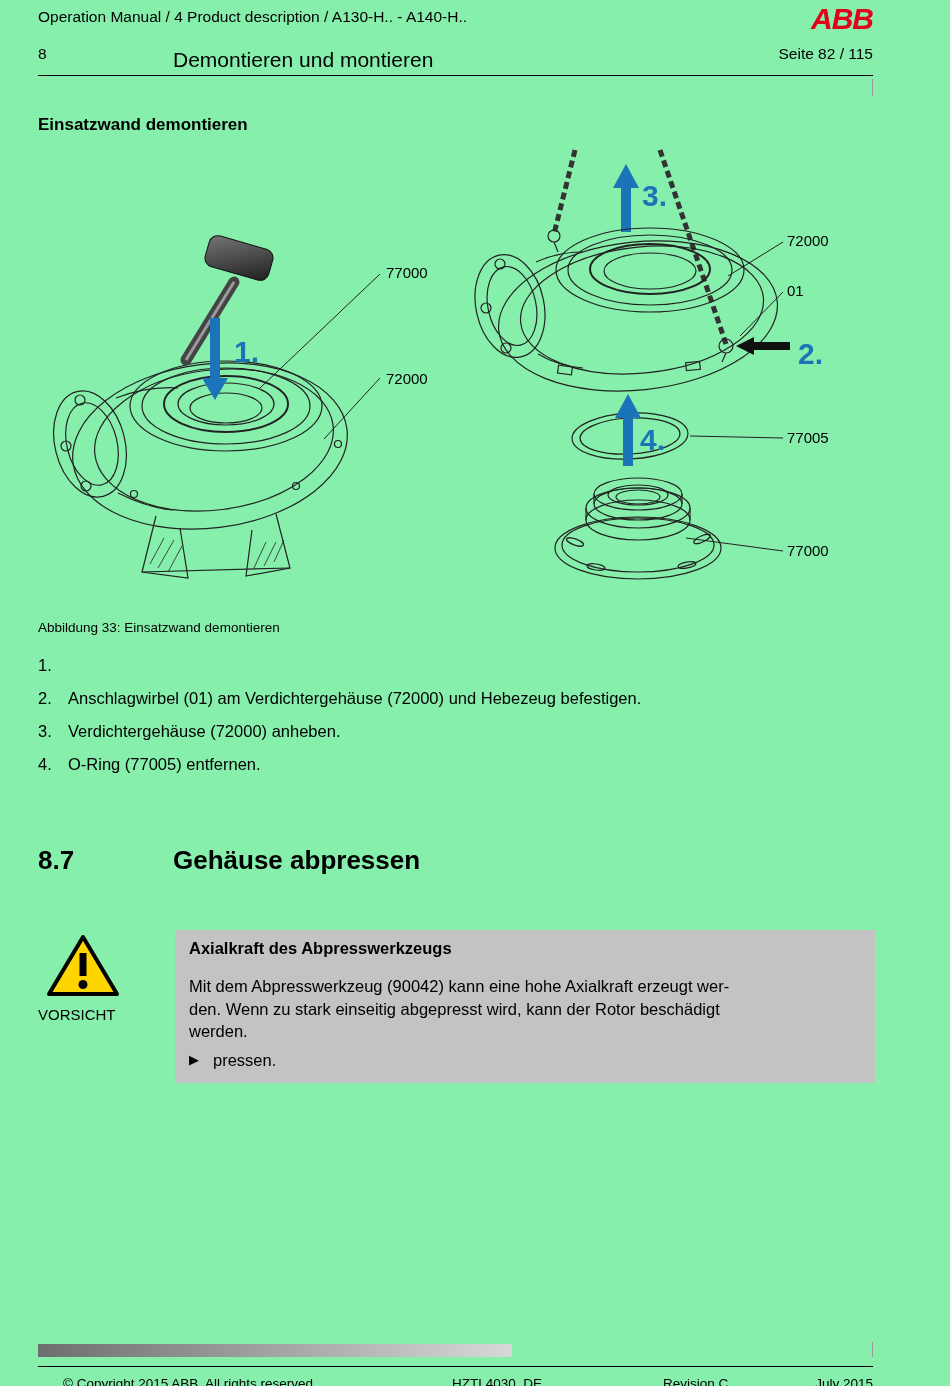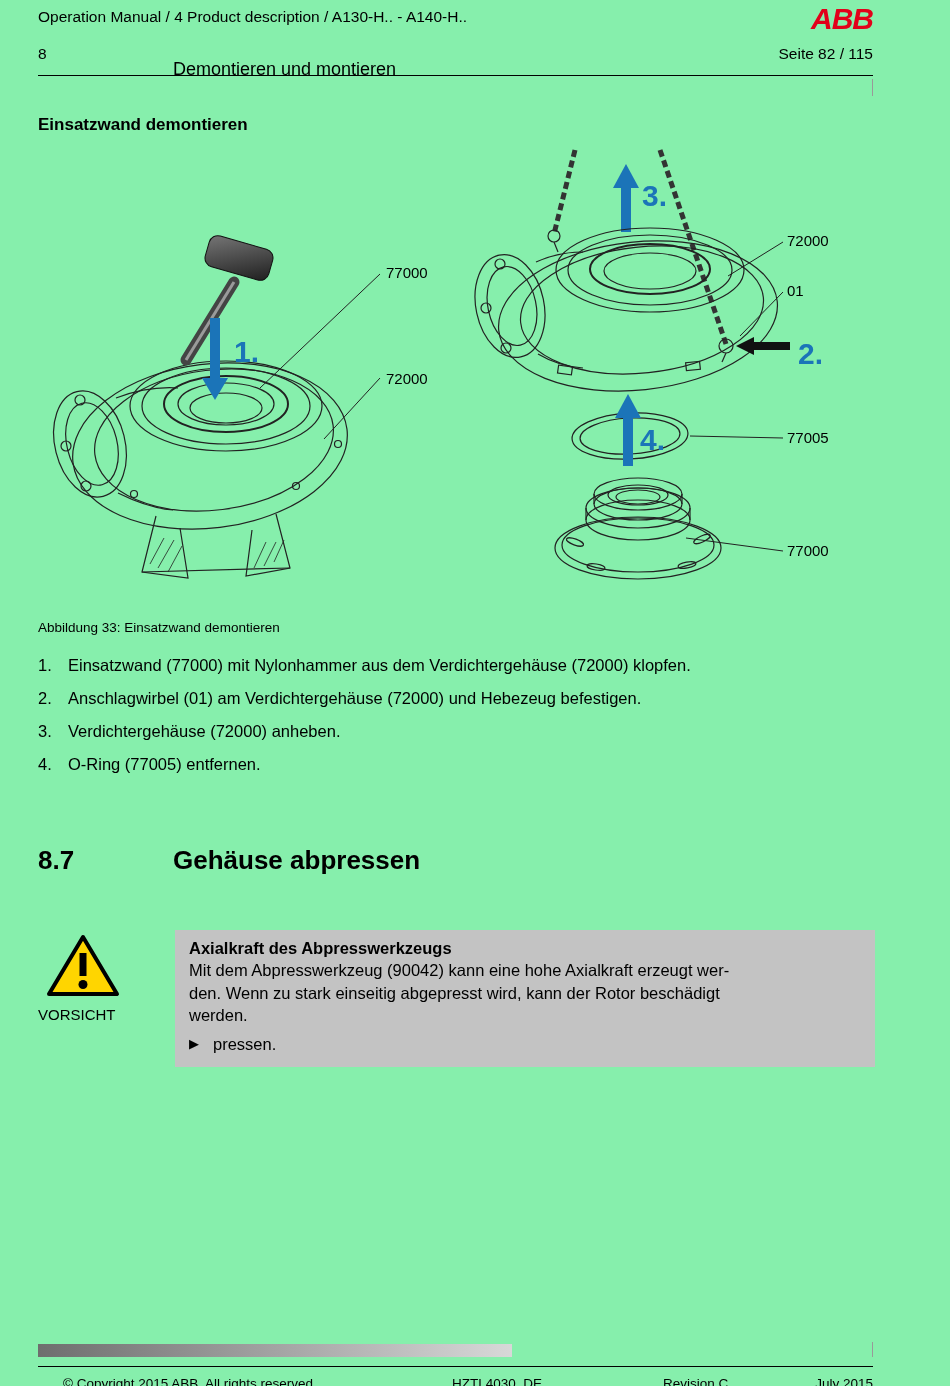--- a/index.html
+++ b/index.html
@@ -3,37 +3,37 @@
 <meta charset="utf-8">
 <style>
   html,body{margin:0;padding:0;background:#fff;}
   .page{position:relative;width:950px;height:1386px;background:#86efac;
         font-family:"Liberation Sans",sans-serif;color:#000;overflow:hidden;}
   .abs{position:absolute;}
   .breadcrumb{left:38px;top:8px;font-size:15.5px;}
   .abb-logo{right:77px;top:2px;font-size:30px;font-weight:900;font-style:italic;
             color:#e2001a;letter-spacing:-1px;text-align:center;}
   .chap-num{left:38px;top:45px;font-size:15.5px;}
-  .chap-title{left:173px;top:59px;font-size:18px;}
+  .chap-title{left:173px;top:48px;font-size:21px;}
   .page-label{right:77px;top:45px;font-size:15.5px;}
   .header-rule{left:38px;top:75px;width:835px;height:0;border-top:1.8px solid #000;}
   .crop-mark{width:1px;background:#999;}
   .h-sec{left:38px;top:115px;font-size:17px;font-weight:bold;}
   .figure-svg{left:38px;top:148px;}
   .caption{left:38px;top:620px;font-size:13.5px;}
   .steps{left:38px;top:656px;}
   .step-row{position:relative;height:33px;font-size:16.5px;width:840px;}
   .step-num{position:absolute;left:0;top:0;}
   .step-text{position:absolute;left:30px;top:0;white-space:nowrap;}
   .sub-num{left:38px;top:845px;font-size:26px;font-weight:bold;}
   .sub-title{left:173px;top:845px;font-size:26px;font-weight:bold;}
   .warn-tri{left:44px;top:932px;}
   .warn-label{left:38px;top:1006px;font-size:15px;font-weight:normal;}
   .warn-box{left:175px;top:930px;width:672px;background:#c3c3c3;padding:9px 14px 12px 14px;}
-  .warn-title{font-size:16.5px;font-weight:bold;margin-bottom:1px;}
+  .warn-title{font-size:16.5px;font-weight:bold;margin-bottom:17px;}
   .warn-line{font-size:16.5px;line-height:22.5px;white-space:nowrap;}
   .warn-bullet{display:flex;margin-top:6px;}
   .bullet-marker{width:24px;font-size:13px;line-height:22.5px;}
   .footer-bar{left:38px;top:1344px;width:474px;height:13px;
               background:linear-gradient(90deg,#6e6e6e,#d8d8d8);}
   .footer-rule{left:38px;top:1366px;width:835px;height:0;border-top:1.8px solid #000;}
   .ft{top:1376px;font-size:13.5px;margin-left:25px;}
   .ft-copy{left:38px;}
   .ft-doc{left:427px;}
   .ft-rev{left:638px;}
@@ -184,21 +184,20 @@
       <line class="leader" x1="745" y1="403" x2="648" y2="390"></line>
       <text x="749" y="408" class="plabel">77000</text>
     </g>
   </svg>
 
   <div class="abs caption">Abbildung 33: Einsatzwand demontieren</div>
 
   <div class="abs steps">
     <div class="step-row">
       <span class="step-num">1.</span>
-      <span class="step-text">Einsatzwand (77000) mit Nylonhammer aus dem Verdichtergehäuse (72000) klopfen.</span>
     </div>
     <div class="step-row">
       <span class="step-num">2.</span>
       <span class="step-text">Anschlagwirbel (01) am Verdichtergehäuse (72000) und Hebezeug befestigen.</span>
     </div>
     <div class="step-row">
       <span class="step-num">3.</span>
       <span class="step-text">Verdichtergehäuse (72000) anheben.</span>
     </div>
     <div class="step-row">

